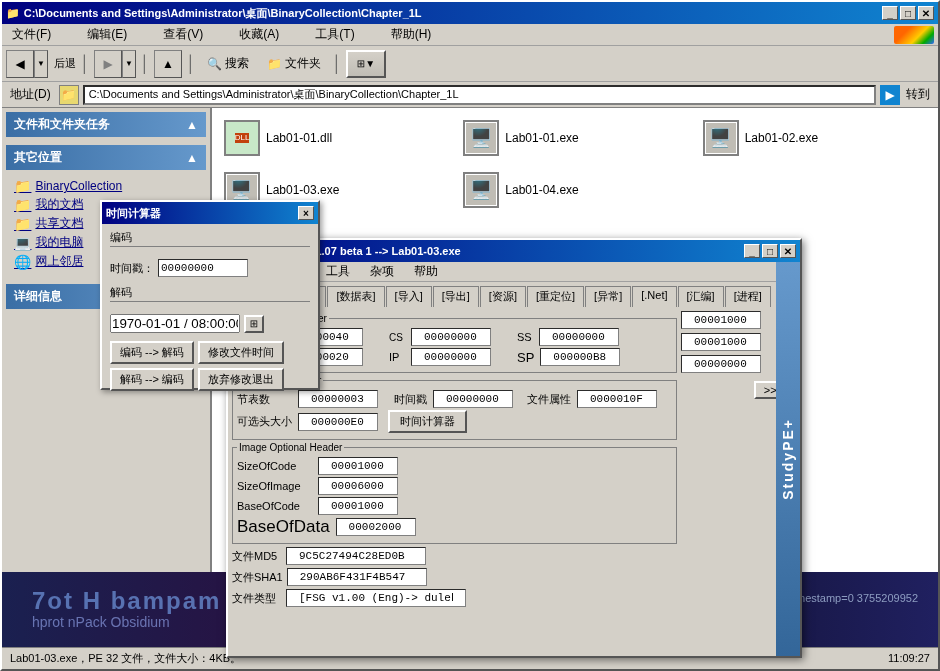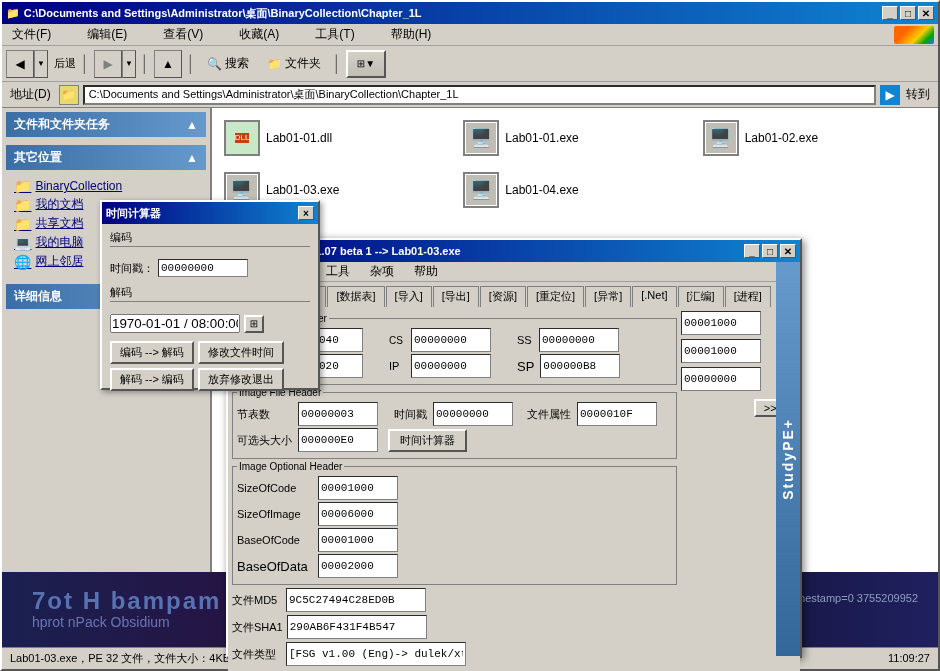--- a/index.html
+++ b/index.html
@@ -297,25 +297,25 @@
       border-bottom: 1px solid #d4d0c8;
       font-weight: bold;
     }
     .dialog-content {
       padding: 4px;
       background: #d4d0c8;
     }
     .field-input {
       background: white;
       border: 1px inset #808080;
-      height: 24px;
+      height: 18px;
       width: 80px;
       font-size: 11px;
       font-family: 'Courier New', monospace;
-      padding: 0 2px;
+      padding: 0 12px;
     }
     .field-input-wide {
       width: 100px;
     }
 
     
     .studype-sidebar {
       position: absolute;
       right: 0; top: 22px;
       width: 24px;
@@ -699,21 +699,21 @@
           </div>
           <div style="display:flex;align-items:center;gap:6px;margin:2px 0;">
             <span style="font-size:11px;min-width:75px;">SizeOfImage</span>
             <input class="field-input" type="text" value="00006000" style="">
           </div>
           <div style="display:flex;align-items:center;gap:6px;margin:2px 0;">
             <span style="font-size:11px;min-width:75px;">BaseOfCode</span>
             <input class="field-input" type="text" value="00001000" style="">
           </div>
           <div style="display:flex;align-items:center;gap:6px;margin:2px 0;">
-            <span style="font-size:13px;min-width:75px;">BaseOfData</span>
+            <span style="font-size:17px;min-width:75px;text-align:right;">BaseOfData</span>
             <input class="field-input" type="text" value="00002000" style="">
           </div>
         </fieldset>
 
         <div style="margin:3px 0;display:flex;align-items:center;gap:4px;">
           <span style="font-size:11px;min-width:50px;">文件MD5</span>
           <input class="field-input field-input-wide" type="text" value="9C5C27494C28ED0B" style="width: 140px;">
         </div>
         <div style="margin:3px 0;display:flex;align-items:center;gap:4px;">
           <span style="font-size:11px;min-width:50px;">文件SHA1</span>

